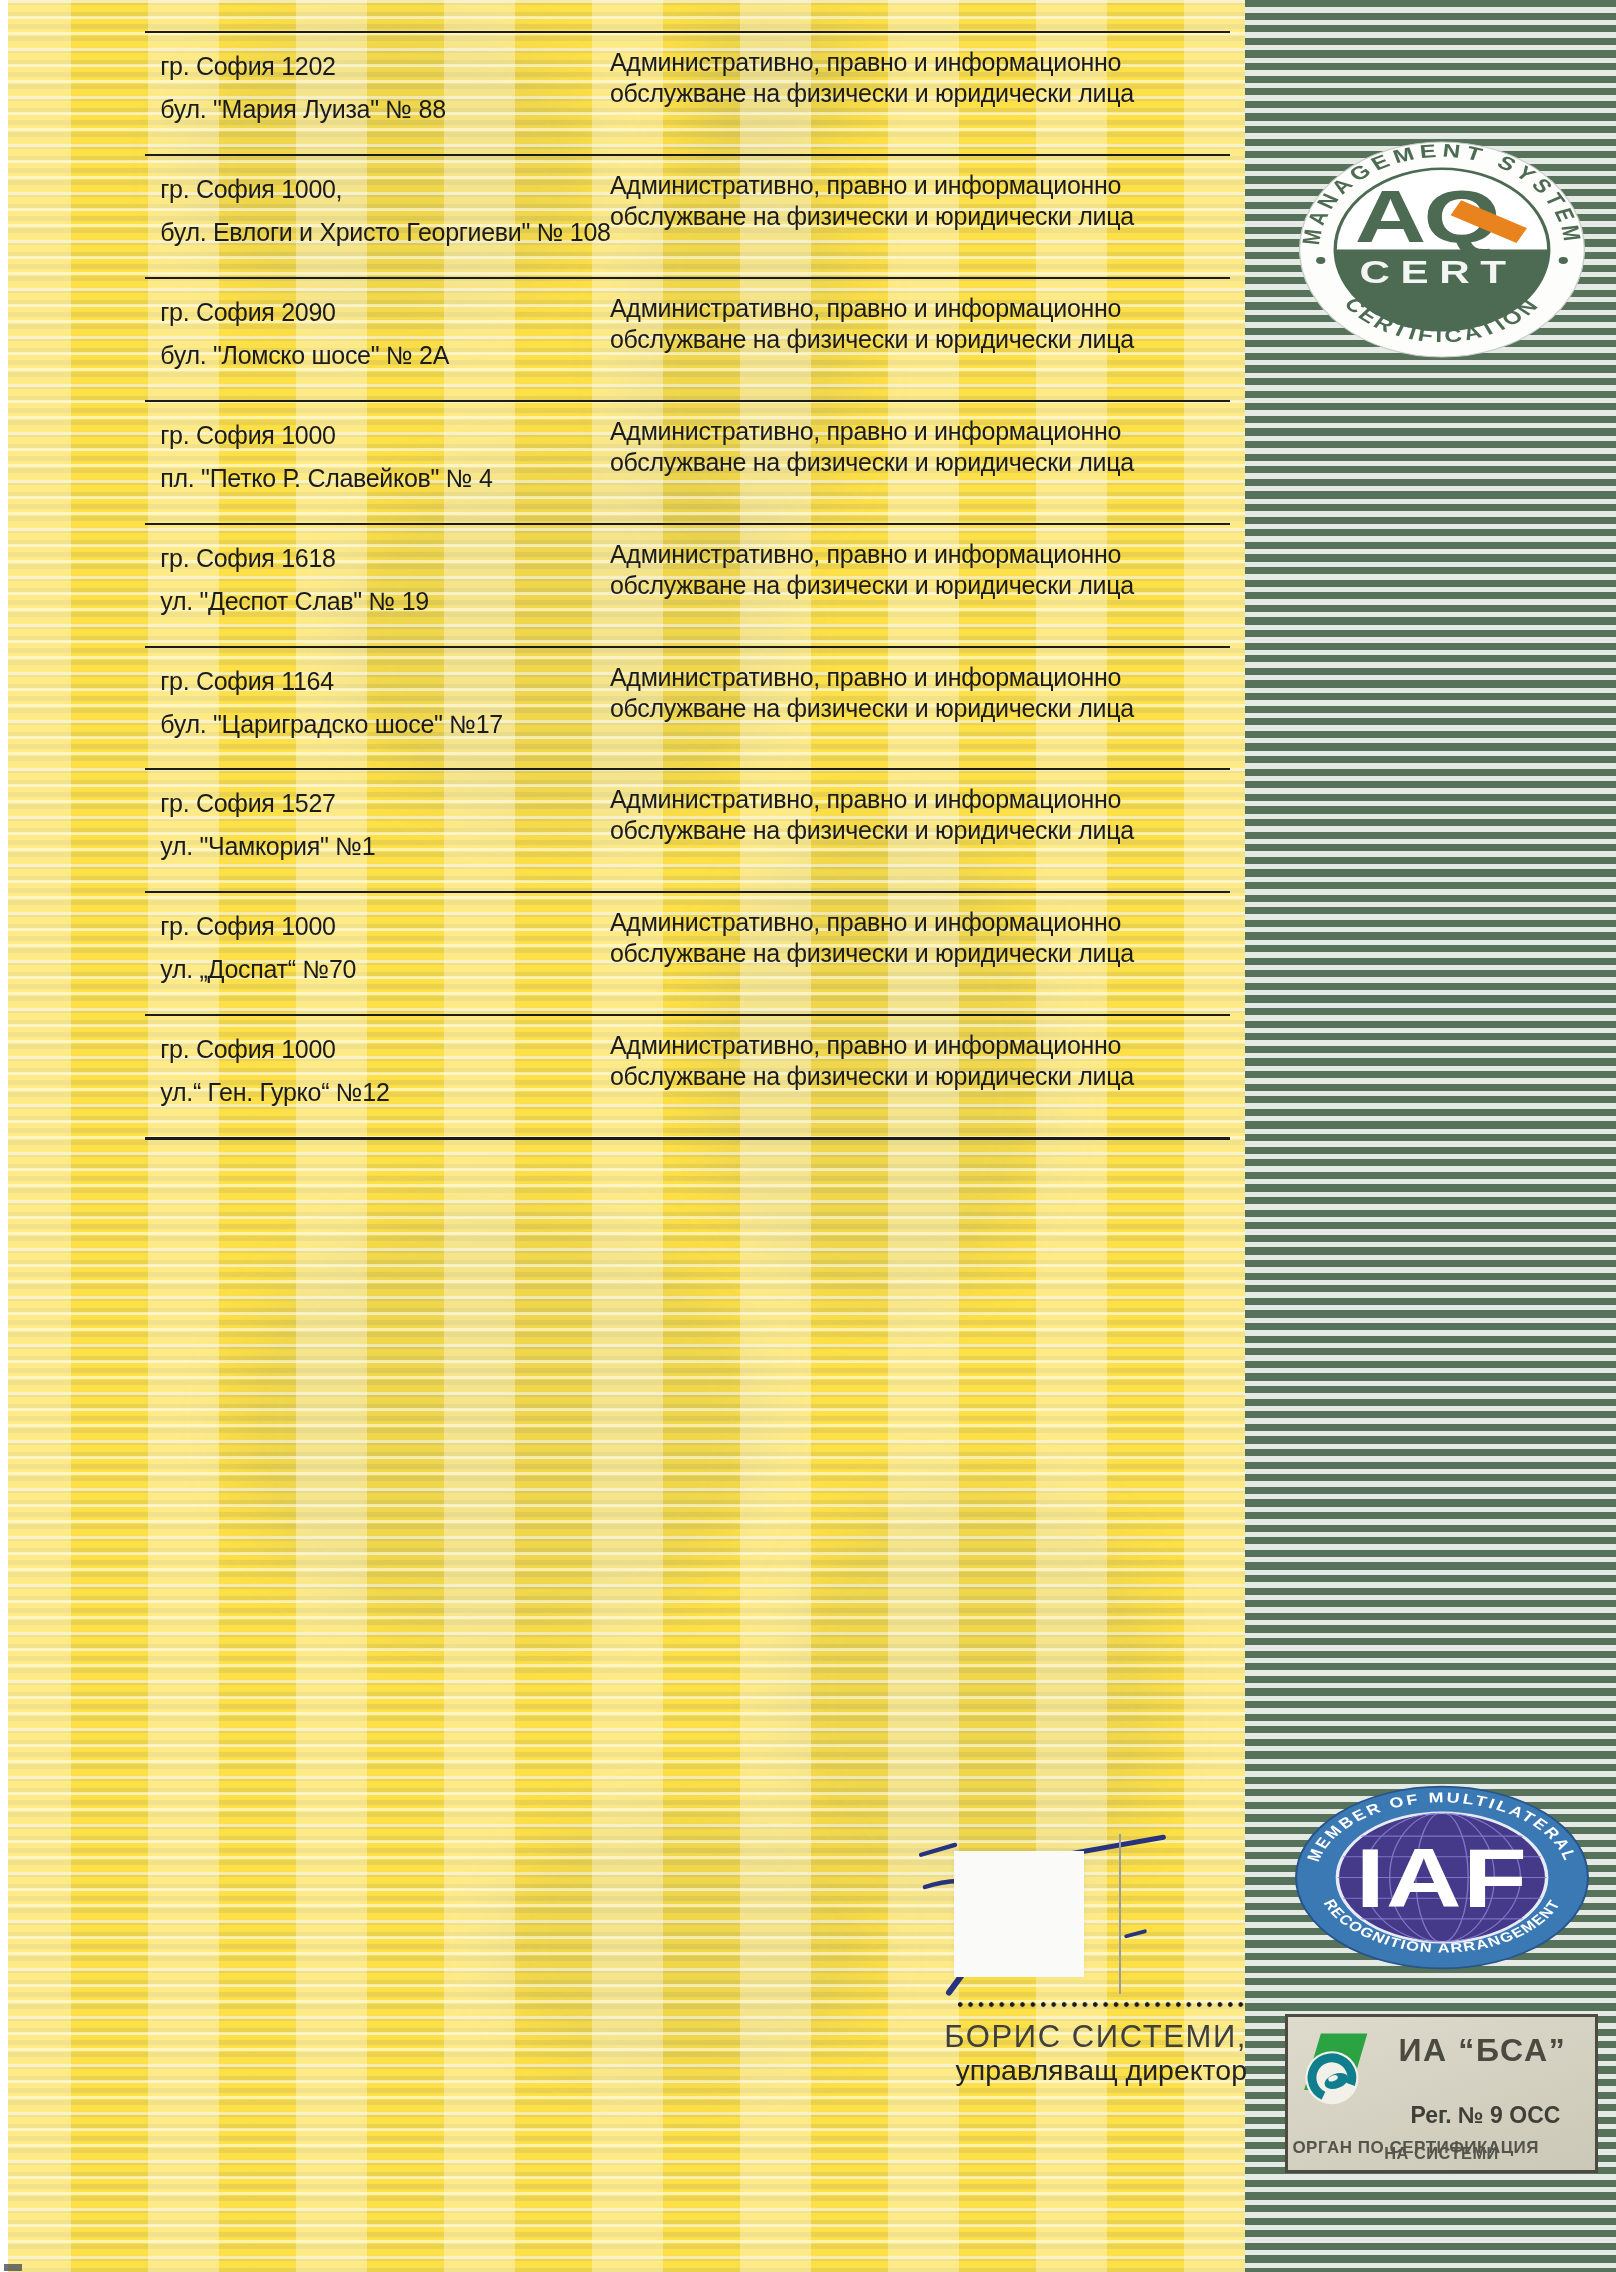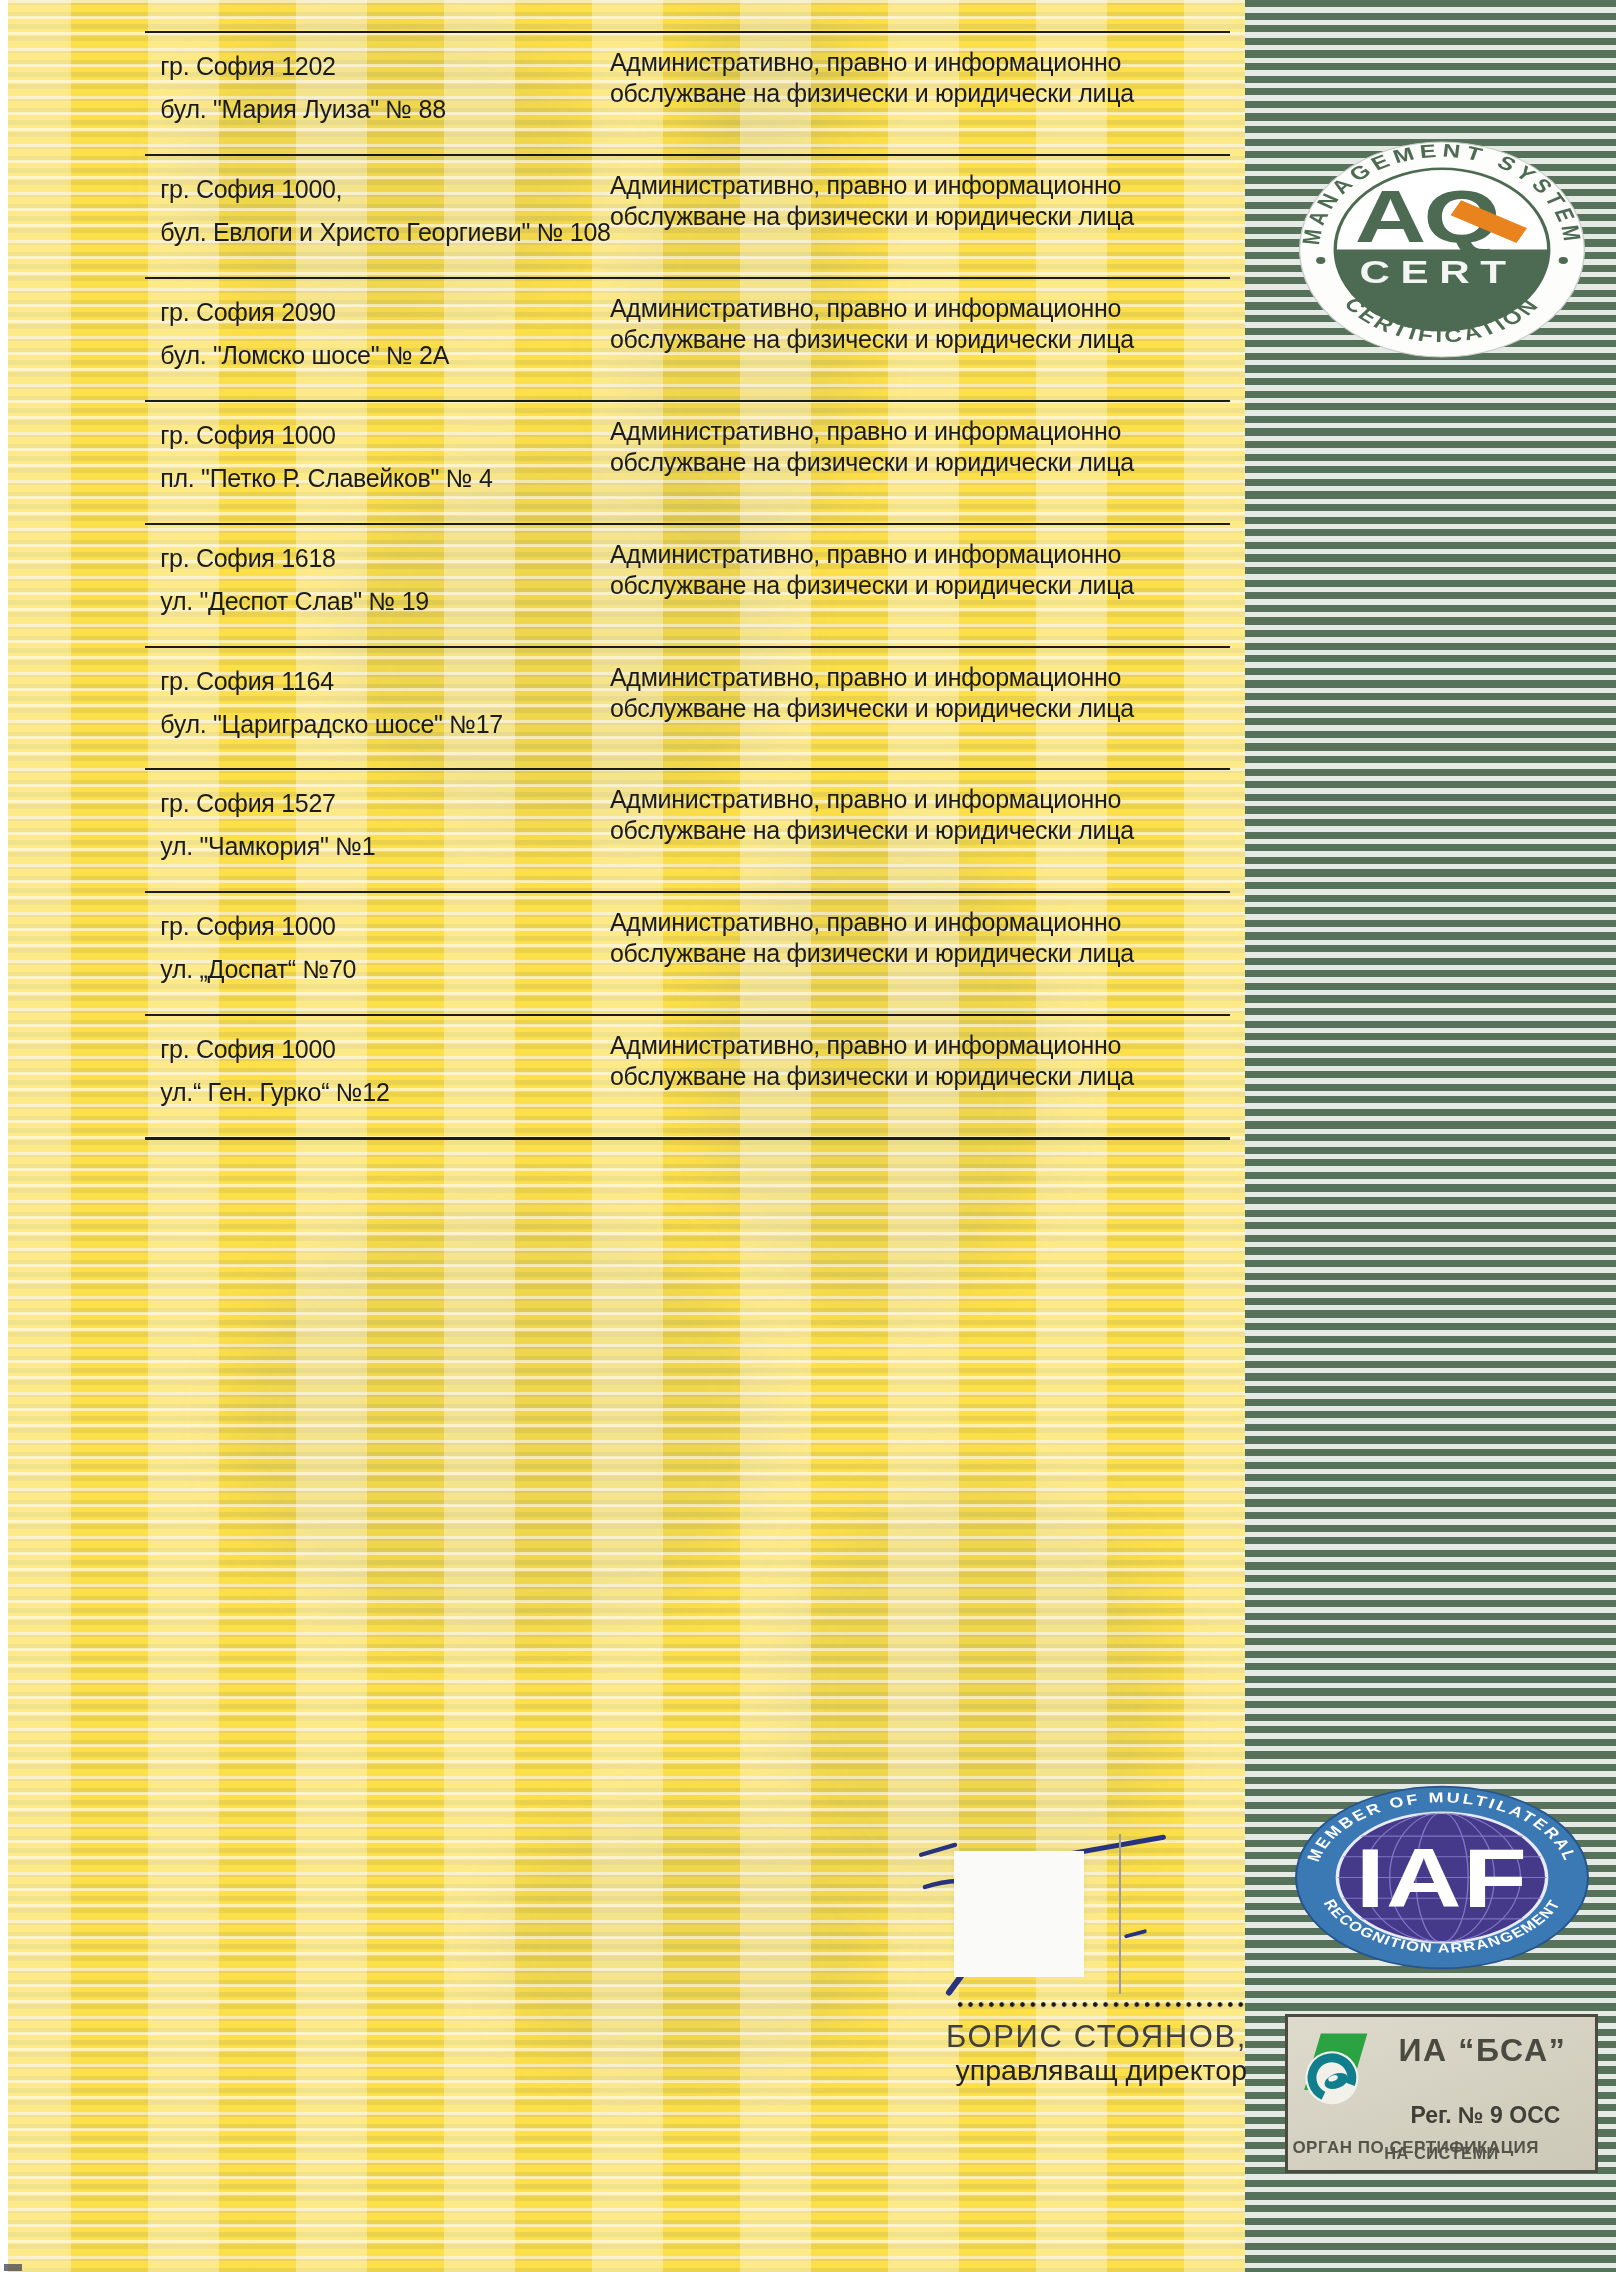--- a/index.html
+++ b/index.html
@@ -212,17 +212,17 @@
       <path d="M240,68 Q340,50 476,26" stroke-width="9"></path>
       <path d="M40,117 Q70,107 102,106" stroke-width="8"></path>
       <path d="M408,207 L442,198" stroke-width="7"></path>
       <path d="M84,310 L106,280" stroke-width="11"></path>
       <path d="M33,58 L95,40" stroke-width="8"></path>
     </g>
   </svg>
   <div class="sig-whitebox"></div>
   <div class="sig-vline"></div>
   <div class="sig-dotted"></div>
-  <div class="sig-name">БОРИС СТОЯНОВ,</div>
+  <div class="sig-name">БОРИС СИСТЕМИ,</div>
   <div class="sig-title">управляващ директор</div>
 
 </div>
 
 
 </body></html>

